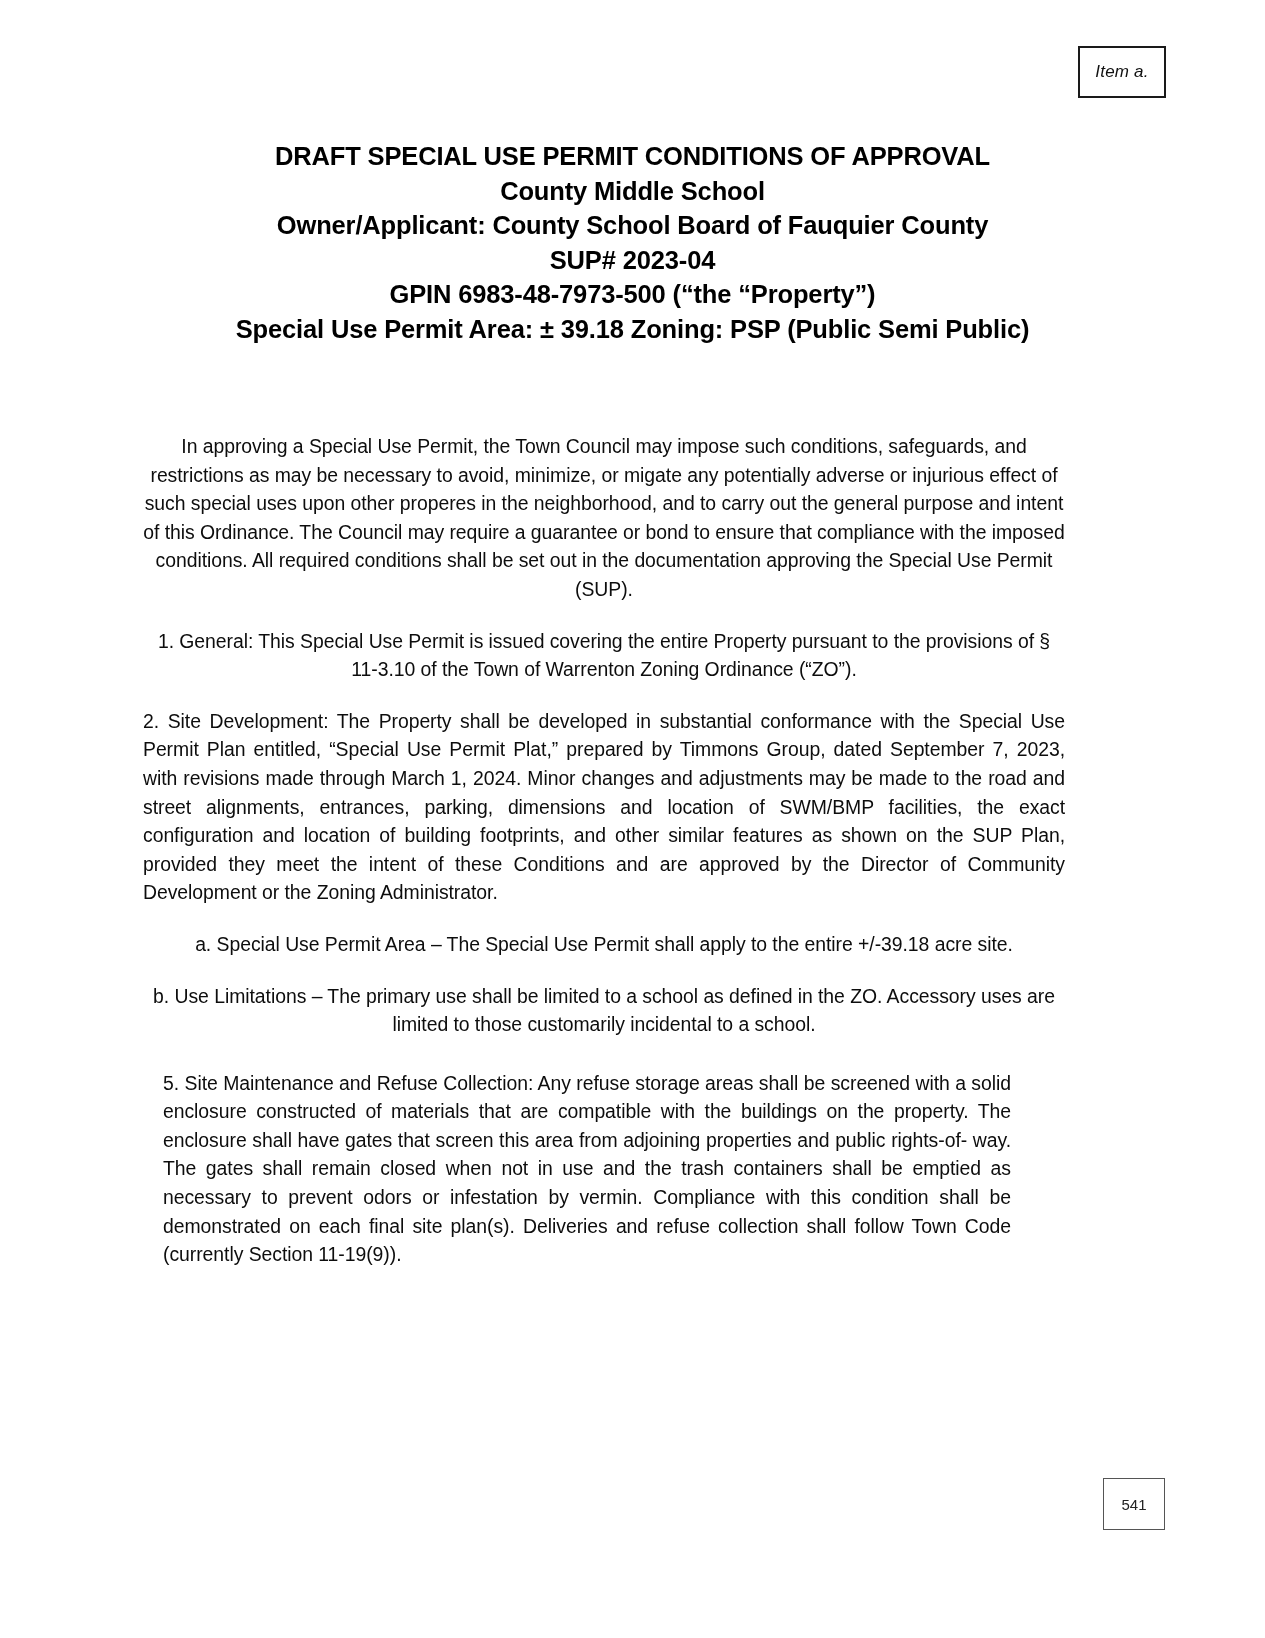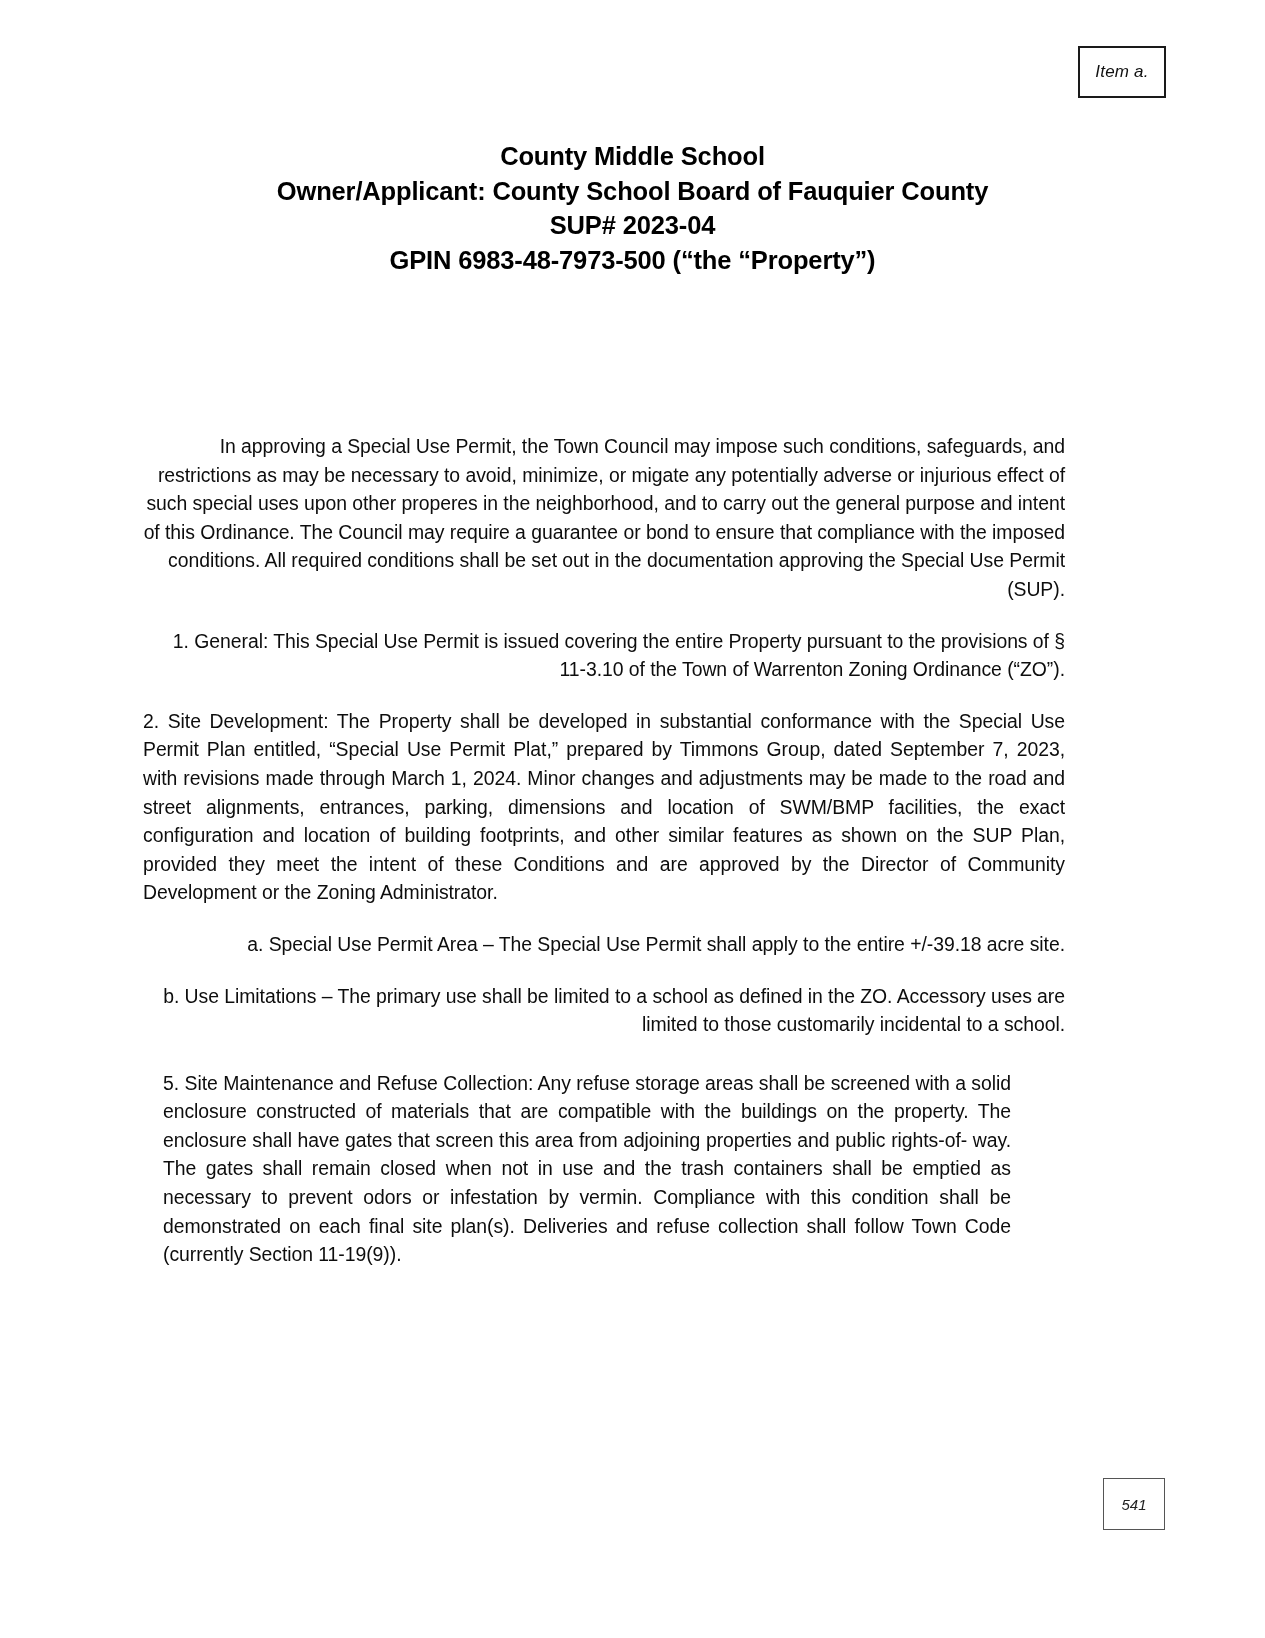--- a/index.html
+++ b/index.html
@@ -62,21 +62,21 @@
   .body-block {
     position: absolute;
     top: 432px;
     left: 143px;
     width: 922px;
   }
   .para {
     font-size: 19.4px;
     line-height: 28.6px;
     margin: 0 0 23px 0;
-    text-align: right;
+    text-align: center;
     letter-spacing: -0.05px;
     color: #0d0d0d;
   }
   .para.justify {
     text-align: justify;
     text-justify: inter-word;
   }
   .para.narrow {
     width: 848px;
     margin-left: 20px;
@@ -96,37 +96,38 @@
     width: 62px;
     height: 52px;
     border: 1px solid #555555;
     background: #ffffff;
     display: flex;
     align-items: center;
     justify-content: center;
     font-size: 15px;
     color: #222222;
     box-sizing: border-box;
-    font-style: italic;
   }
 </style>
 </head>
 <body>
 
 <div class="page">
 
   <div class="item-tag">
     <span>Item a.</span>
   </div>
 
   <div class="title-block">
+    <div class="title-line">DRAFT SPECIAL USE PERMIT CONDITIONS OF APPROVAL</div>
     <div class="title-line">County Middle School</div>
     <div class="title-line">Owner/Applicant: County School Board of Fauquier County</div>
     <div class="title-line">SUP# 2023-04</div>
     <div class="title-line">GPIN 6983-48-7973-500 (“the “Property”)</div>
+    <div class="title-line">Special Use Permit Area: ± 39.18 Zoning: PSP (Public Semi Public)</div>
   </div>
 
   <div class="body-block">
     <p class="para">In approving a Special Use Permit, the Town Council may impose such conditions, safeguards, and restrictions as may be necessary to avoid, minimize, or migate any potentially adverse or injurious effect of such special uses upon other properes in the neighborhood, and to carry out the general purpose and intent of this Ordinance. The Council may require a guarantee or bond to ensure that compliance with the imposed conditions. All required conditions shall be set out in the documentation approving the Special Use Permit (SUP).</p>
     <p class="para">1. General: This Special Use Permit is issued covering the entire Property pursuant to the provisions of § 11-3.10 of the Town of Warrenton Zoning Ordinance (“ZO”).</p>
     <p class="para justify">2. Site Development: The Property shall be developed in substantial conformance with the Special Use Permit Plan entitled, “Special Use Permit Plat,” prepared by Timmons Group, dated September 7, 2023, with revisions made through March 1, 2024.  Minor changes and adjustments may be made to the road and street alignments, entrances, parking, dimensions and location of SWM/BMP facilities, the exact configuration and location of building footprints, and other similar features as shown on the SUP Plan, provided they meet the intent of these Conditions and are approved by the Director of Community Development or the Zoning Administrator.</p>
     <p class="para">a. Special Use Permit Area – The Special Use Permit shall apply to the entire +/-39.18 acre site.</p>
     <p class="para">b. Use Limitations – The primary use shall be limited to a school as defined in the ZO. Accessory uses are limited to those customarily incidental to a school.</p>
     <p class="para justify narrow spaced-top">5. Site Maintenance and Refuse Collection: Any refuse storage areas shall be screened with a solid enclosure constructed of materials that are compatible with the buildings on the property. The enclosure shall have gates that screen this area from adjoining properties and public rights-of- way. The gates shall remain closed when not in use and the trash containers shall be emptied as necessary to prevent odors or infestation by vermin. Compliance with this condition shall be demonstrated on each final site plan(s). Deliveries and refuse collection shall follow Town Code (currently Section 11-19(9)).</p>
   </div>

